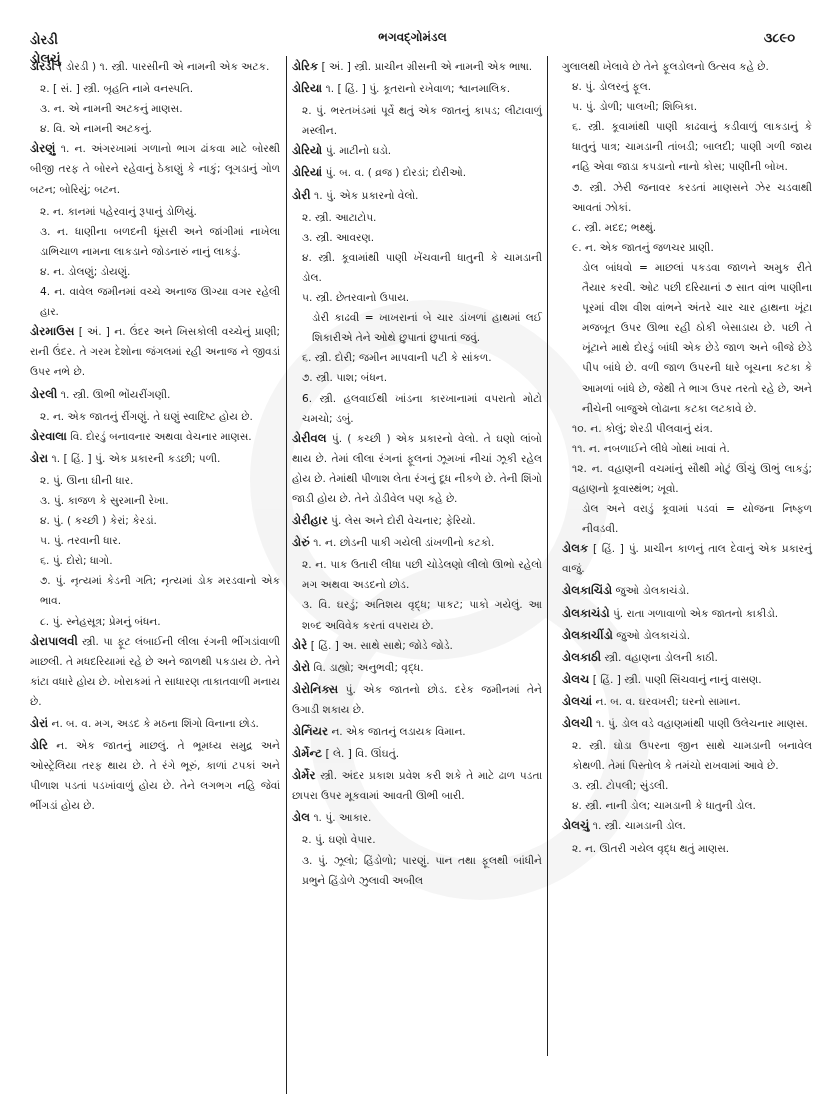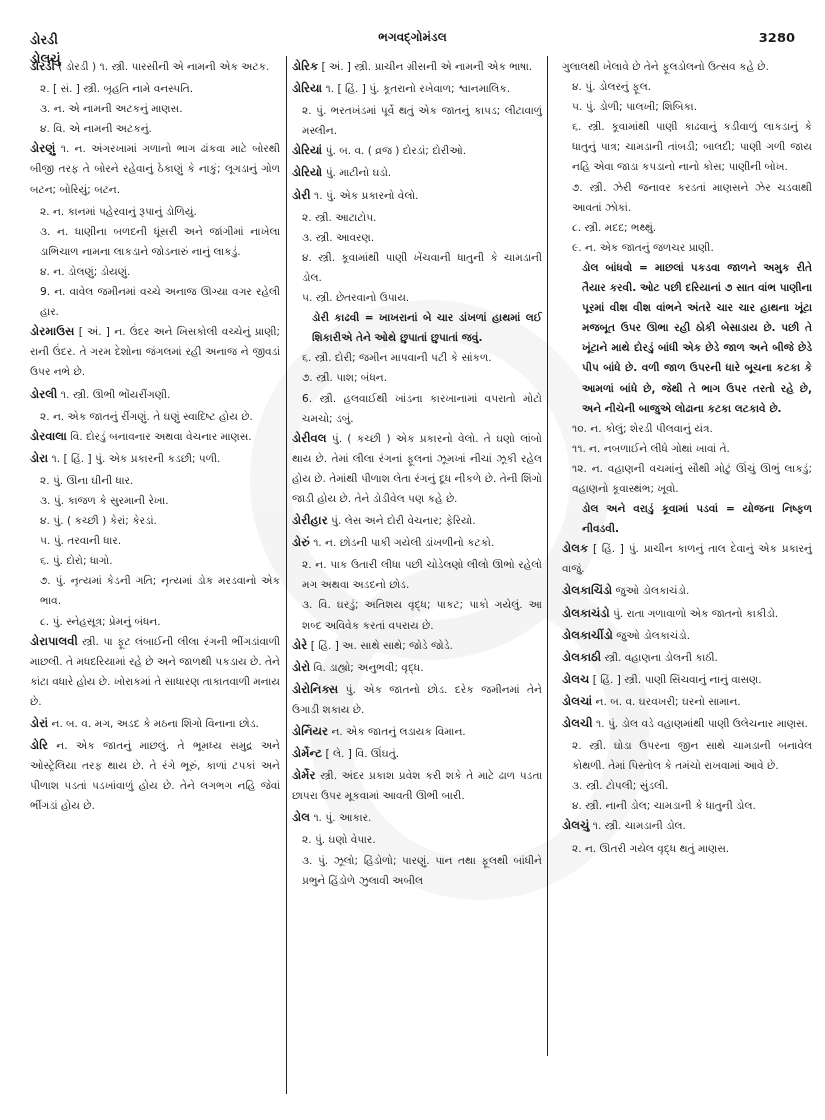--- a/index.html
+++ b/index.html
@@ -25,75 +25,75 @@
   .col.c1 { left:30px; width:250px; }
   .col.c2 { left:292px; width:250px; }
   .col.c3 { left:562px; width:250px; }
   .divider { position:absolute; width:1px; background:#222; }
   .d1 { left:286px; top:56px; height:1038px; }
   .d2 { left:547px; top:56px; height:1000px; }
   .entry { margin:0 0 2px 0; text-align:justify; }
   .entry .hw { font-weight:bold; font-size:11.6px; }
   .entry .def { }
   .sub { padding-left:10px; text-align:justify; }
-  .idiom { padding-left:20px; text-align:justify;font-weight:bold; }
+  .idiom { padding-left:20px; text-align:justify; }
   .cont { text-align:justify; }
 </style>
 </head>
 <body>
 
 <div class="watermark">
   <div class="ring" style="left:0;top:0;width:280px;height:280px;"></div>
   <div class="ring" style="left:60px;top:260px;width:260px;height:260px;"></div>
 </div>
 
 <div class="header">
   <div class="hdr-left">
     <div>ડોરડી</div>
     <div>ડોલચું</div>
   </div>
   <div class="hdr-center">ભગવદ્ગોમંડલ</div>
-  <div class="hdr-right">3280</div>
+  <div class="hdr-right">૩૮૯૦</div>
 </div>
 
 <div class="divider d1"></div>
 <div class="divider d2"></div>
 
 <div class="col c1">
     <div class="entry"><span class="hw">ડોરડી</span> <span class="def">( ડોરડી ) ૧. સ્ત્રી. પારસીની એ નામની એક અટક.</span></div>
     <div class="sub">૨. [ સં. ] સ્ત્રી. બૃહતિ નામે વનસ્પતિ.</div>
     <div class="sub">૩. ન. એ નામની અટકનું માણસ.</div>
     <div class="sub">૪. વિ. એ નામની અટકનું.</div>
     <div class="entry"><span class="hw">ડોરણું</span> <span class="def">૧. ન. અંગરખામાં ગળાનો ભાગ ઢાંકવા માટે બોરથી બીજી તરફ તે બોરને રહેવાનું ઠેકાણું કે નાકું; લૂગડાનું ગોળ બટન; બોરિયું; બટન.</span></div>
     <div class="sub">૨. ન. કાનમાં પહેરવાનું રૂપાનું ડોળિયું.</div>
     <div class="sub">૩. ન. ધાણીના બળદની ધૂંસરી અને જાંગીમાં નાખેલા ડાભિચાળ નામના લાકડાને જોડનારું નાનું લાકડું.</div>
     <div class="sub">૪. ન. ડોલણું; ડોયણું.</div>
-    <div class="sub">9. ન. વાવેલ જમીનમાં વચ્ચે અનાજ ઊગ્યા વગર રહેલી હાર.</div>
+    <div class="sub">4. ન. વાવેલ જમીનમાં વચ્ચે અનાજ ઊગ્યા વગર રહેલી હાર.</div>
     <div class="entry"><span class="hw">ડોરમાઉસ</span> <span class="def">[ અં. ] ન. ઉંદર અને ખિસકોલી વચ્ચેનું પ્રાણી; રાની ઉંદર. તે ગરમ દેશોના જંગલમાં રહી અનાજ ને જીવડાં ઉપર નભે છે.</span></div>
     <div class="entry"><span class="hw">ડોરલી</span> <span class="def">૧. સ્ત્રી. ઊભી ભોંયરીંગણી.</span></div>
     <div class="sub">૨. ન. એક જાતનું રીંગણું. તે ઘણું સ્વાદિષ્ટ હોય છે.</div>
     <div class="entry"><span class="hw">ડોરવાલા</span> <span class="def">વિ. દોરડું બનાવનાર અથવા વેચનાર માણસ.</span></div>
     <div class="entry"><span class="hw">ડોરા</span> <span class="def">૧. [ હિં. ] પું. એક પ્રકારની કડછી; પળી.</span></div>
     <div class="sub">૨. પું. ઊના ઘીની ધાર.</div>
     <div class="sub">૩. પું. કાજળ કે સુરમાની રેખા.</div>
     <div class="sub">૪. પું. ( કચ્છી ) કેરાં; કેરડાં.</div>
     <div class="sub">૫. પું. તરવાની ધાર.</div>
     <div class="sub">૬. પું. દોરો; ધાગો.</div>
     <div class="sub">૭. પું. નૃત્યમાં કેડની ગતિ; નૃત્યમાં ડોક મરડવાનો એક ભાવ.</div>
     <div class="sub">૮. પું. સ્નેહસૂત્ર; પ્રેમનું બંધન.</div>
     <div class="entry"><span class="hw">ડોરાપાલવી</span> <span class="def">સ્ત્રી. પા ફૂટ લંબાઈની લીલા રંગની ભીંગડાંવાળી માછલી. તે મધદરિયામાં રહે છે અને જાળથી પકડાય છે. તેને કાંટા વધારે હોય છે. ખોરાકમાં તે સાધારણ તાકાતવાળી મનાય છે.</span></div>
     <div class="entry"><span class="hw">ડોરાં</span> <span class="def">ન. બ. વ. મગ, અડદ કે મઠના શિંગો વિનાના છોડ.</span></div>
     <div class="entry"><span class="hw">ડોરિ</span> <span class="def">ન. એક જાતનું માછલું. તે ભૂમધ્ય સમુદ્ર અને ઓસ્ટ્રેલિયા તરફ થાય છે. તે રંગે ભૂરું, કાળાં ટપકાં અને પીળાશ પડતાં પડખાંવાળું હોય છે. તેને લગભગ નહિ જેવાં ભીંગડાં હોય છે.</span></div>
   </div>
 <div class="col c2">
     <div class="entry"><span class="hw">ડોરિક</span> <span class="def">[ અં. ] સ્ત્રી. પ્રાચીન ગ્રીસની એ નામની એક ભાષા.</span></div>
     <div class="entry"><span class="hw">ડોરિયા</span> <span class="def">૧. [ હિં. ] પું. કૂતરાનો રખેવાળ; શ્વાનમાલિક.</span></div>
     <div class="sub">૨. પું. ભરતખંડમાં પૂર્વે થતું એક જાતનું કાપડ; લીટાવાળું મસ્લીન.</div>
+    <div class="entry"><span class="hw">ડોરિયો</span> <span class="def">પું. માટીનો ઘડો.</span></div>
     <div class="entry"><span class="hw">ડોરિયાં</span> <span class="def">પું. બ. વ. ( વ્રજ ) દોરડાં; દોરીઓ.</span></div>
-    <div class="entry"><span class="hw">ડોરિયો</span> <span class="def">પું. માટીનો ઘડો.</span></div>
     <div class="entry"><span class="hw">ડોરી</span> <span class="def">૧. પું. એક પ્રકારનો વેલો.</span></div>
     <div class="sub">૨. સ્ત્રી. આટાટોપ.</div>
     <div class="sub">૩. સ્ત્રી. આવરણ.</div>
     <div class="sub">૪. સ્ત્રી. કૂવામાંથી પાણી ખેંચવાની ધાતુની કે ચામડાની ડોલ.</div>
     <div class="sub">૫. સ્ત્રી. છેતરવાનો ઉપાય.</div>
     <div class="idiom">ડોરી કાઢવી = ખાખરાનાં બે ચાર ડાંખળાં હાથમાં લઈ શિકારીએ તેને ઓથે છુપાતાં છુપાતાં જવું.</div>
     <div class="sub">૬. સ્ત્રી. દોરી; જમીન માપવાની પટી કે સાંકળ.</div>
     <div class="sub">૭. સ્ત્રી. પાશ; બંધન.</div>
     <div class="sub">6. સ્ત્રી. હલવાઈથી ખાંડના કારખાનામાં વપરાતો મોટો ચમચો; ડબું.</div>
     <div class="entry"><span class="hw">ડોરીવલ</span> <span class="def">પું. ( કચ્છી ) એક પ્રકારનો વેલો. તે ઘણો લાંબો થાય છે. તેમાં લીલા રંગનાં ફૂલનાં ઝૂમખાં નીચાં ઝૂકી રહેલ હોય છે. તેમાંથી પીળાશ લેતા રંગનું દૂધ નીકળે છે. તેની શિંગો જાડી હોય છે. તેને ડોડીવેલ પણ કહે છે.</span></div>

